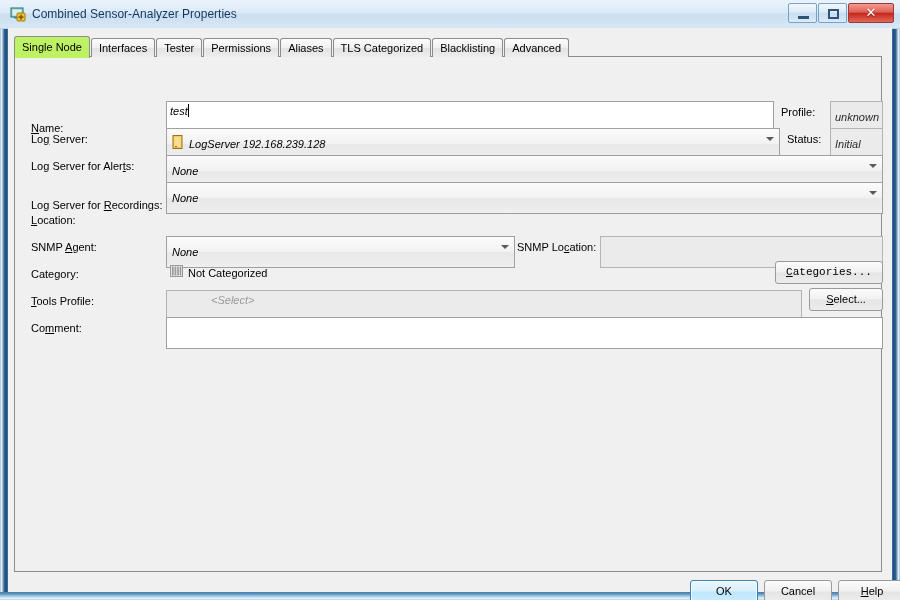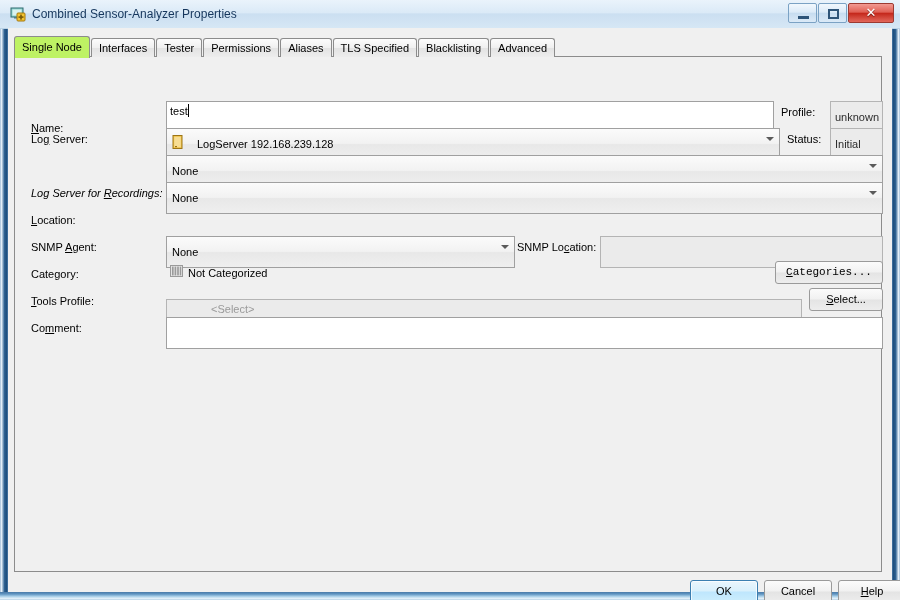--- a/index.html
+++ b/index.html
@@ -72,31 +72,31 @@
     position:absolute;left:6px;top:28px;width:868px;height:516px;
     background:#f0f0f0;border:1px solid #8c8c8c;box-sizing:border-box;
   }
   .lbl{
     position:absolute;left:16px;height:22px;line-height:22px;
     font-size:11px;color:#000;white-space:nowrap;
   }
   .lbl u{text-decoration:underline;}
   .field{
     position:absolute;height:32px;box-sizing:border-box;
-    font-size:11px;line-height:18px;
+    font-size:11px;line-height:18px;font-style:italic;
   }
   .textbox{
     background:#fff;border:1px solid #a0a0a0;
     padding:0 3px;color:#000;
   }
   .textbox.ro{background:#ebebeb;border:1px solid #b4b4b4;color:#5a5a5a;}
   .combo{
     background:linear-gradient(180deg,#fbfbfb 0%,#f2f2f2 48%,#e8e8e8 52%,#efefef 100%);
     border:1px solid #a0a0a0;padding:0 20px 0 5px;color:#000;
-    display:flex;align-items:center;white-space:nowrap;gap:8px;
+    display:flex;align-items:center;white-space:nowrap;
   }
   .combo .arw{
     position:absolute;right:5px;top:8px;
     width:0;height:0;border-left:4px solid transparent;border-right:4px solid transparent;
     border-top:4px solid #5a5a5a;
   }
   .readonly-box{
     background:#ebebeb;border:1px solid #b4b4b4;color:#2b2b2b;
     padding:0 4px;display:flex;align-items:center;
   }
@@ -157,21 +157,21 @@
   </div>
 
   <div id="client">
 
     <div id="tabstrip">
       <div class="tab active">Single Node</div>
       <div class="tab">Interfaces</div>
       <div class="tab">Tester</div>
       <div class="tab">Permissions</div>
       <div class="tab">Aliases</div>
-      <div class="tab">TLS Specified</div>
+      <div class="tab">TLS Categorized</div>
       <div class="tab">Blacklisting</div>
       <div class="tab">Advanced</div>
     </div>
 
     <div id="tabpanel">
 
       <div class="lbl" style="top:44px;margin-top:16px;"><span></span><u>N</u><span>ame:</span></div>
       <div class="field textbox" style="left:151px;top:44px;width:608px;">
         <span>test</span><span class="caret"></span>
       </div>
@@ -186,26 +186,27 @@
             <rect x="2.2" y="1.8" width="6.6" height="10.4" fill="#f7dd93"></rect>
             <rect x="3" y="11" width="2" height="1.2" fill="#9c7415"></rect>
           </svg>
         </span>
         <span>LogServer 192.168.239.128</span>
         <span class="arw"></span>
       </div>
       <div class="lbl" style="left:772px;top:71px;">Status:</div>
       <div class="field readonly-box" style="left:815px;top:71px;width:53px;">Initial</div>
 
+      <div class="lbl" style="top:98px;"><span>Log Server for Aler</span><u>t</u><span>s:</span></div>
       <div class="field combo" style="left:151px;top:98px;width:717px;position:absolute;">
         <span>None</span>
         <span class="arw"></span>
       </div>
 
-      <div class="lbl" style="top:125px;font-style:italic;"><span>Log Server for </span><u>R</u><span>ecordings:</span></div>
+      <div class="lbl" style="top:137px;"><span>Log Server for </span><u>R</u><span>ecordings:</span></div>
       <div class="field combo" style="left:151px;top:125px;width:717px;position:absolute;">
         <span>None</span>
         <span class="arw"></span>
       </div>
 
       <div class="lbl" style="top:152px;"><span></span><u>L</u><span>ocation:</span></div>
 
       <div class="lbl" style="top:179px;"><span>SNMP </span><u>A</u><span>gent:</span></div>
       <div class="field combo" style="left:151px;top:179px;width:349px;position:absolute;">
         <span>None</span>
@@ -223,21 +224,21 @@
             <rect x="4.6" y="1.6" width="1.6" height="8.8" fill="#9a9a9a"></rect>
             <rect x="7.2" y="1.6" width="1.6" height="8.8" fill="#9a9a9a"></rect>
             <rect x="9.8" y="1.6" width="1.4" height="8.8" fill="#9a9a9a"></rect>
           </svg>
         </span>
         <span>Not Categorized</span>
       </div>
       <div class="btn" style="left:760px;top:204px;width:108px;height:23px;font-family:Liberation Mono, monospace;"><span></span><u>C</u><span>ategories...</span></div>
 
       <div class="lbl" style="top:233px;"><span></span><u>T</u><span>ools Profile:</span></div>
-      <div class="field textbox ro" style="left:151px;top:242px;width:636px;color:#9a9a9a;padding-left:44px;">&lt;Select&gt;</div>
+      <div class="field textbox ro" style="left:151px;top:233px;width:636px;color:#9a9a9a;padding-left:44px;">&lt;Select&gt;</div>
       <div class="btn" style="left:794px;top:231px;width:74px;height:23px;"><span></span><u>S</u><span>elect...</span></div>
 
       <div class="lbl" style="top:260px;"><span>Co</span><u>m</u><span>ment:</span></div>
       <div class="field textbox" style="left:151px;top:260px;width:717px;"></div>
 
     </div>
 
     <div id="btnbar">
       <div class="btn default" style="left:676px;top:0;width:68px;height:23px;">OK</div>
       <div class="btn" style="left:750px;top:0;width:68px;height:23px;">Cancel</div>

